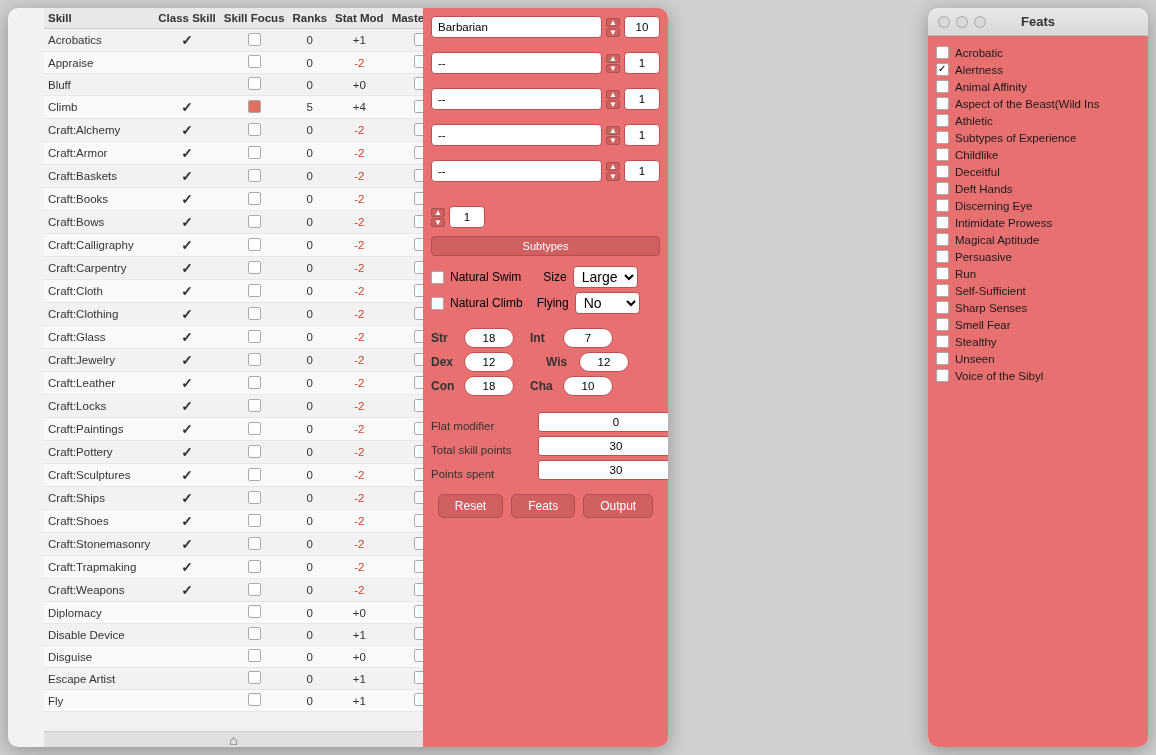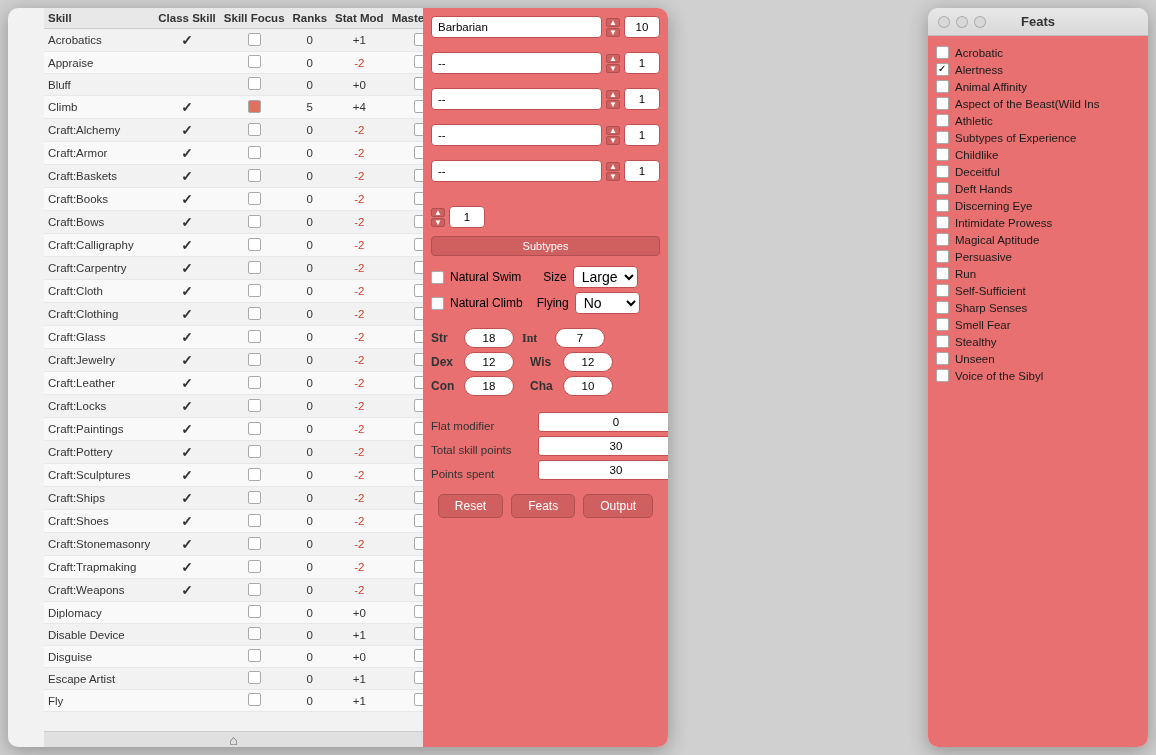--- a/index.html
+++ b/index.html
@@ -866,27 +866,27 @@
               <option>No</option>
               <option>Yes</option>
             </select>
           </div>
         </div>
 
         <div style="margin-top: 8px;">
           <div class="stat-row">
             <span class="stat-label">Str</span>
             <input type="text" class="stat-input" value="18" style="">
-            <span class="stat-label" style="font-family:Liberation Serif, serif;">Int</span>
+            <span class="stat-label" style="margin-left:8px;">Int</span>
             <input type="text" class="stat-input" value="7" style="">
           </div>
           <div class="stat-row">
             <span class="stat-label">Dex</span>
             <input type="text" class="stat-input" value="12" style="">
-            <span class="stat-label" style="margin-left:8px;">Wis</span>
+            <span class="stat-label" style="margin-left:24px;">Wis</span>
             <input type="text" class="stat-input" value="12" style="">
           </div>
           <div class="stat-row">
             <span class="stat-label">Con</span>
             <input type="text" class="stat-input" value="18" style="">
             <span class="stat-label" style="margin-left:8px;">Cha</span>
             <input type="text" class="stat-input" value="10" style="">
           </div>
         </div>
 

